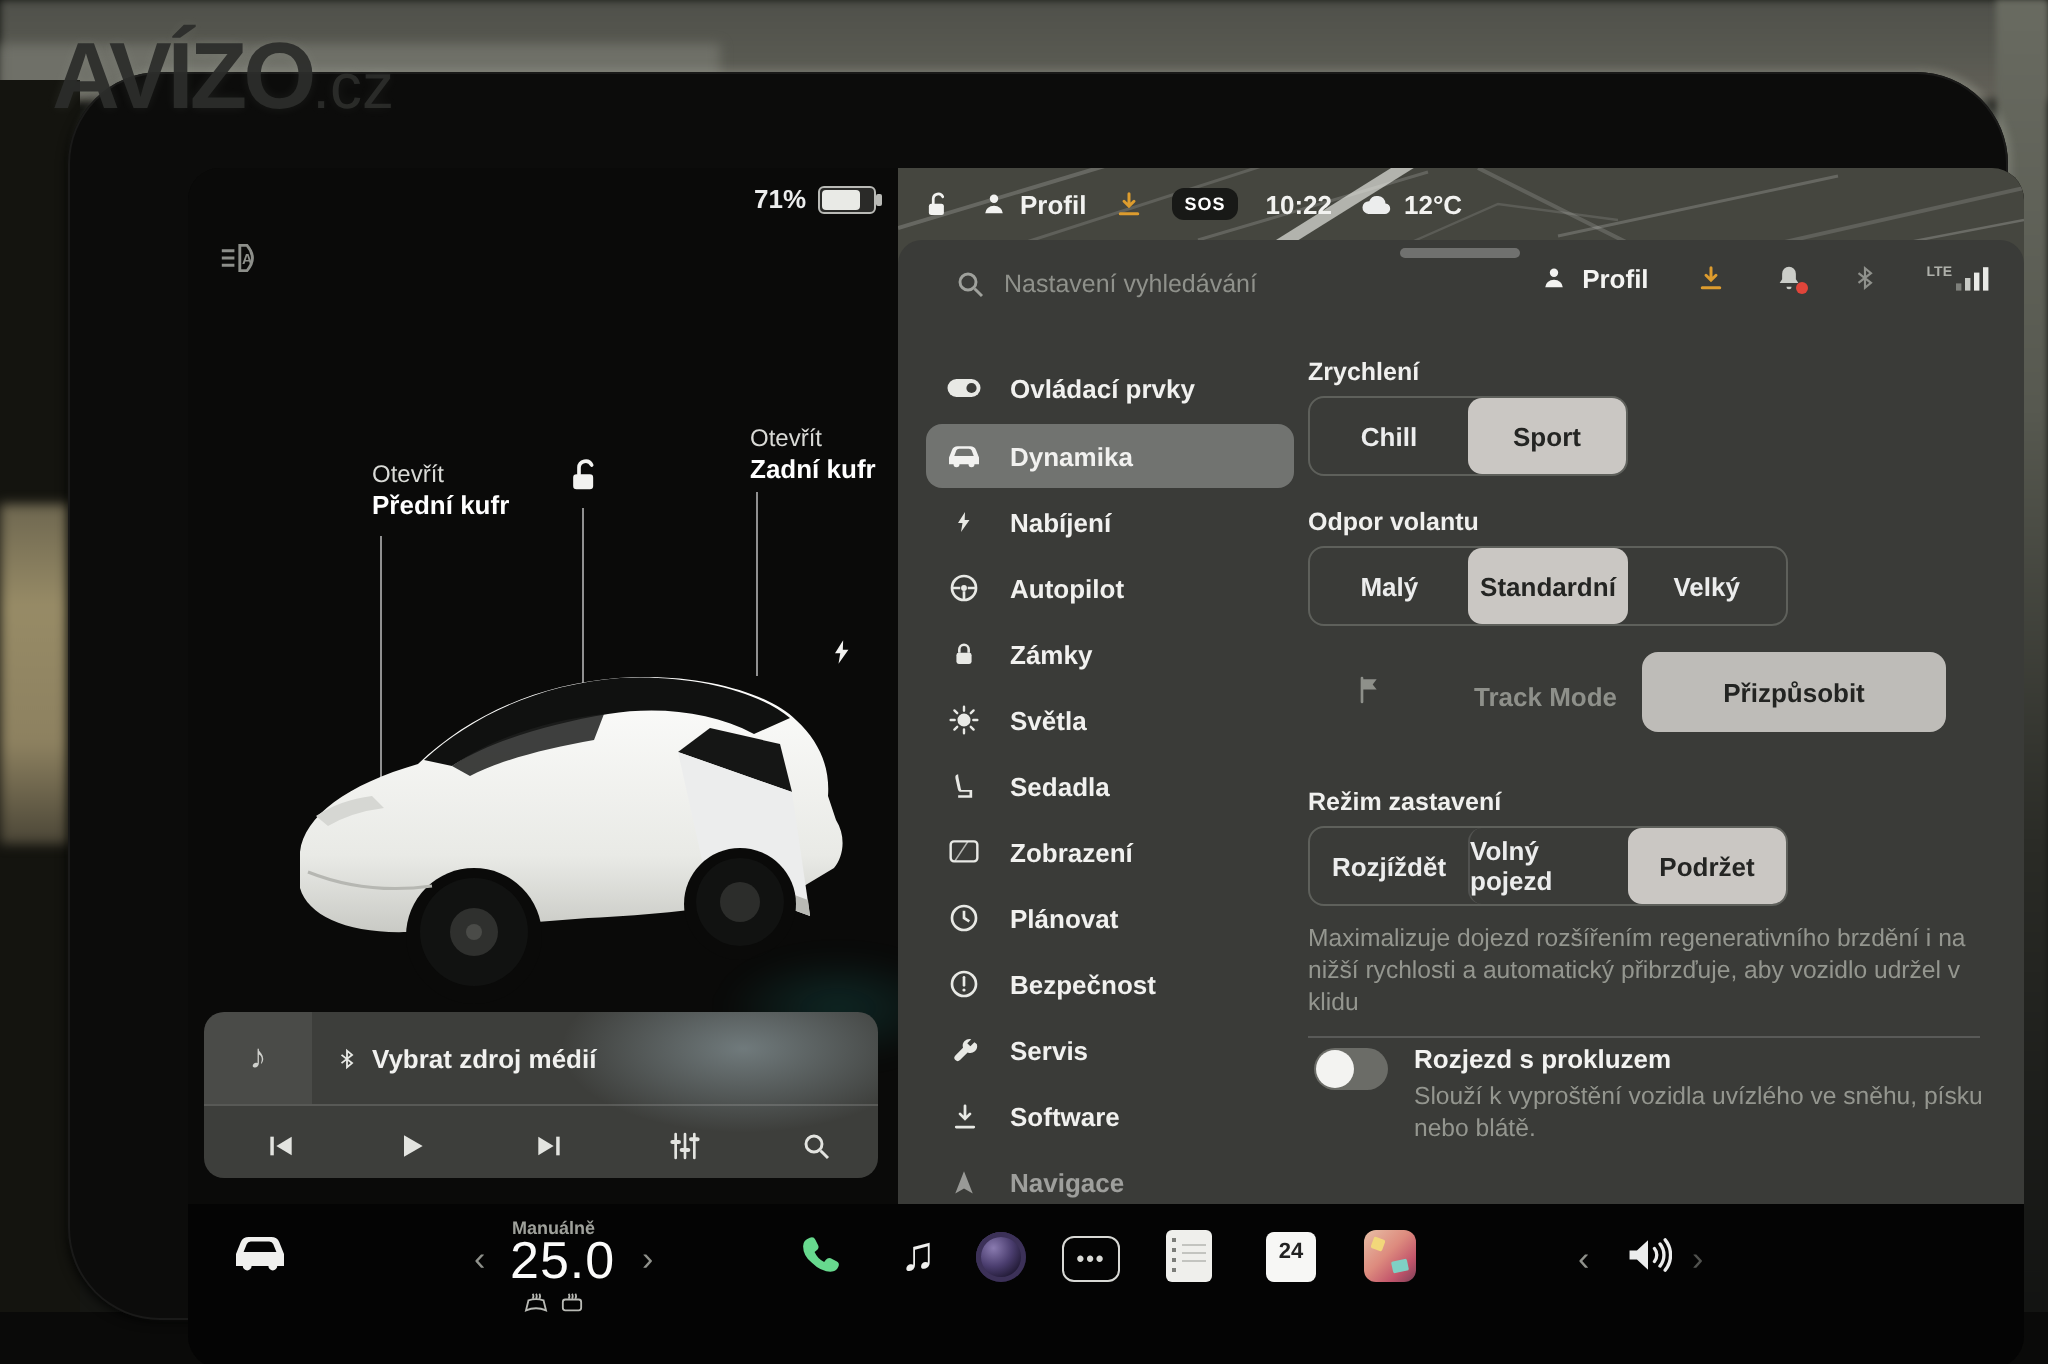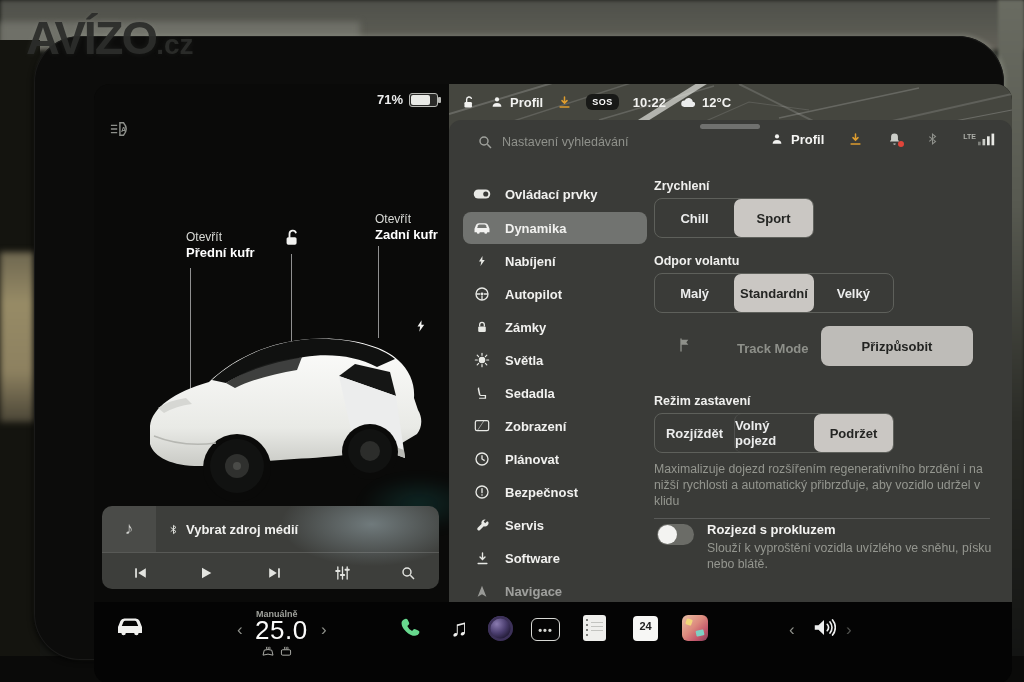--- a/index.html
+++ b/index.html
@@ -100,21 +100,21 @@
     background:linear-gradient(135deg,#e8bfa6 0%,#dd8b7e 45%,#c2556b 75%,#7e4058 100%);}
   .theater u{position:absolute;left:4px;top:4px;width:6px;height:6px;background:#f2d77a;border-radius:1px;transform:rotate(20deg);}
   .theater v{position:absolute;right:4px;bottom:5px;width:8px;height:6px;background:#7fd0c4;border-radius:1px;transform:rotate(-12deg);}
   .lens{width:25px;height:25px;border-radius:50%;
     background:radial-gradient(circle at 35% 32%,#8a7bb0 0%,#4a3d6e 40%,#181228 75%,#0c0916 100%);
     box-shadow:inset 0 0 0 2.5px #3c3158;}
   .vignette{left:0;top:0;width:1024px;height:682px;pointer-events:none;z-index:50;
     background:radial-gradient(125% 120% at 50% 44%,rgba(0,0,0,0) 58%,rgba(0,0,0,.38) 100%);}
   .watermark{left:26px;top:10px;z-index:60;color:rgba(44,45,43,.94);font-weight:900;font-size:47px;
     letter-spacing:-2px;text-shadow:0 0 6px rgba(230,235,225,.07);}
-  .watermark .cz{font-size:28px;font-weight:700;letter-spacing:0;}
+  .watermark .cz{font-size:32px;font-weight:400;letter-spacing:0;}
   svg{display:block;}
 </style>
 </head>
 <body>
 
 <div class="photo">
 
   <div class="abs bg-top"></div>
   <div class="abs bg-band"></div>
   <div class="abs bg-left"></div>

